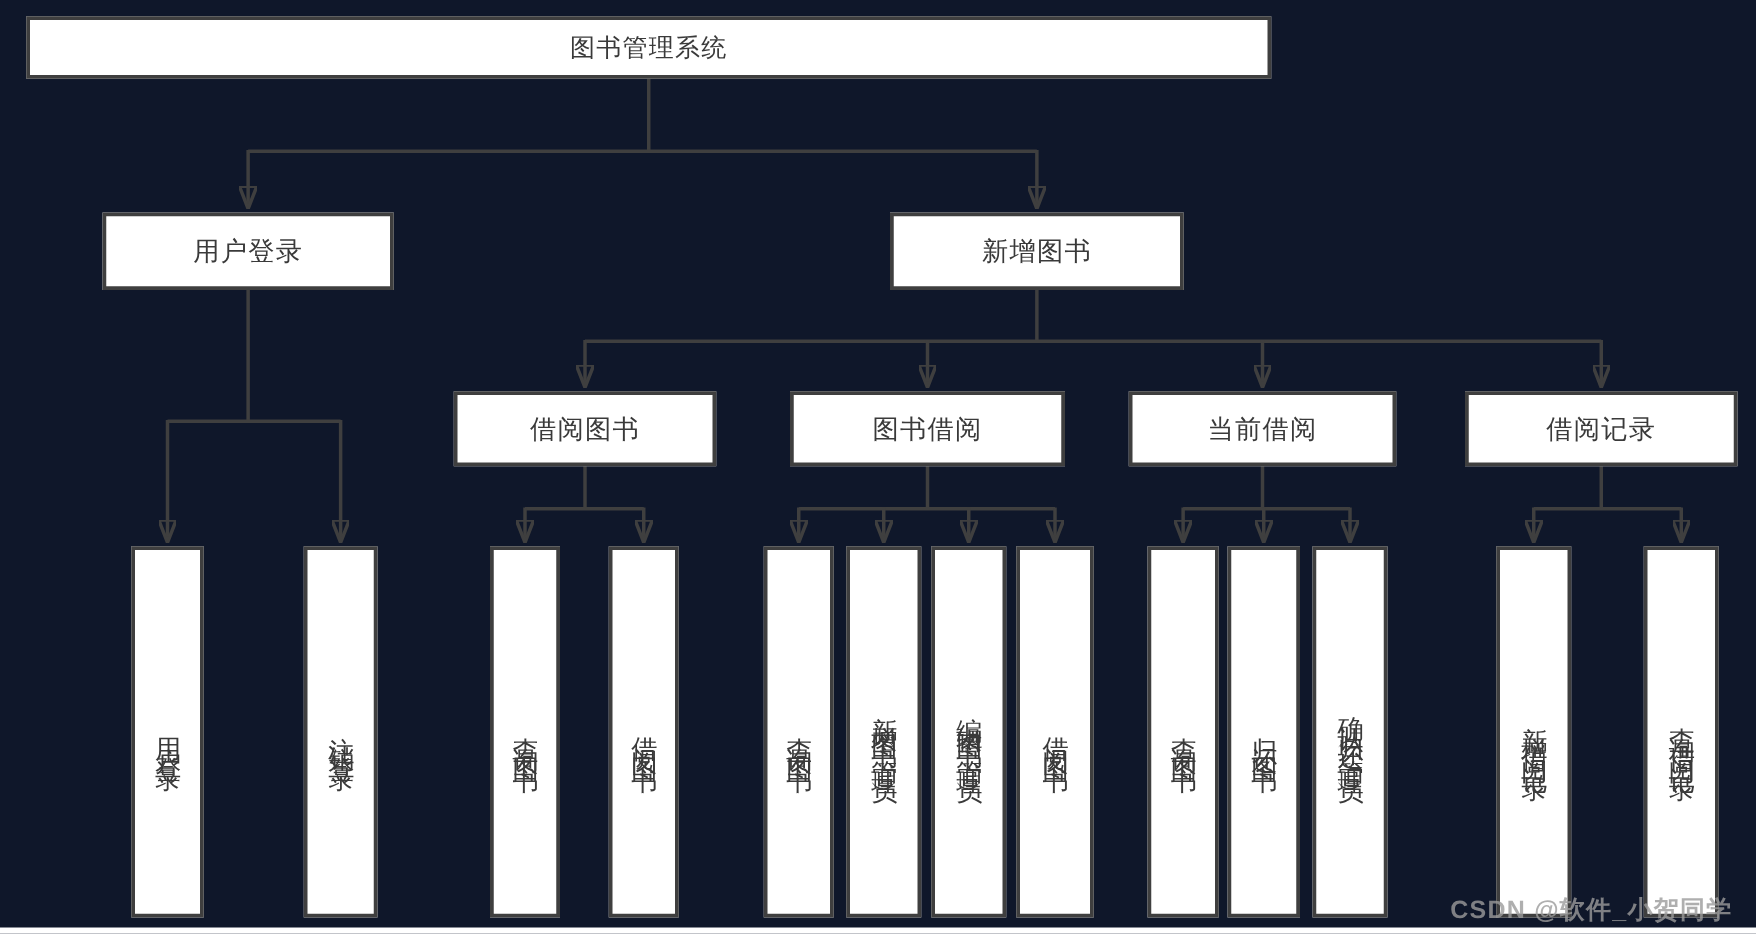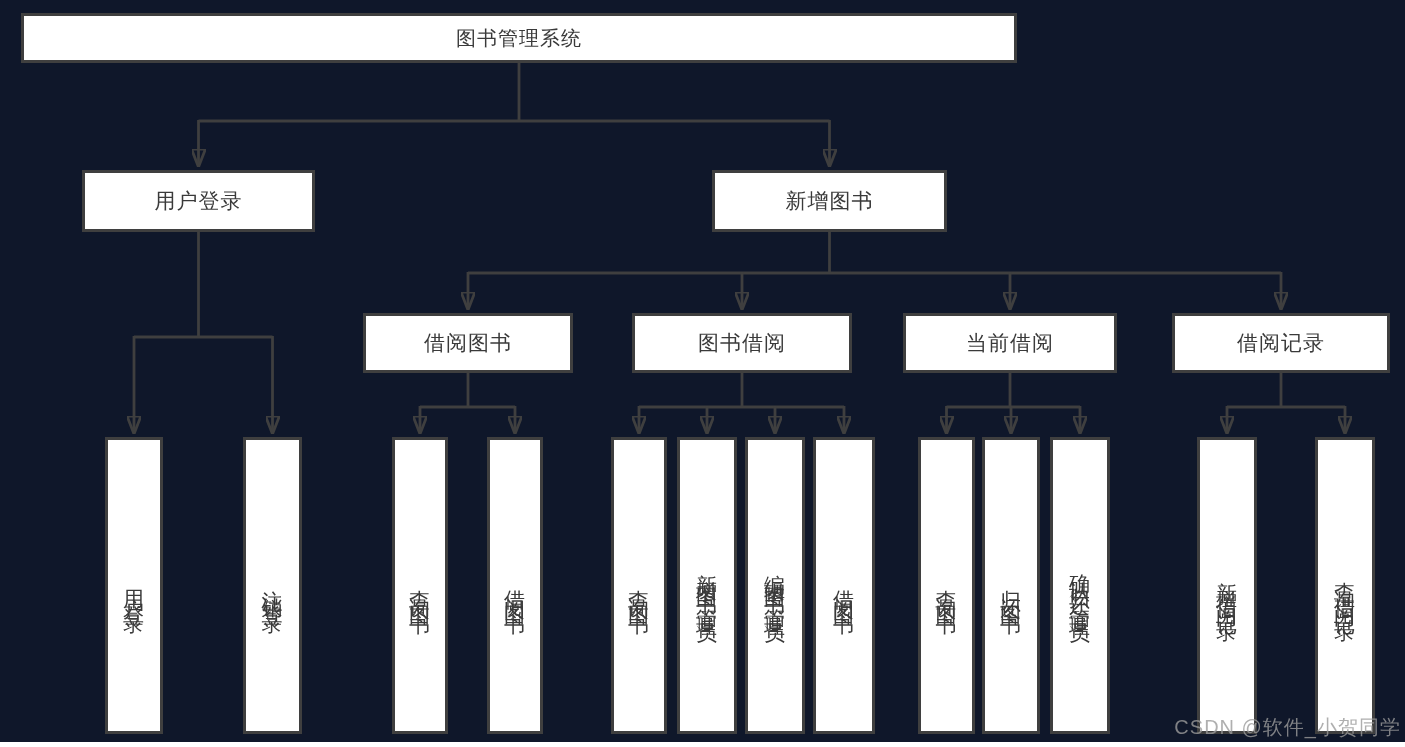--- a/index.html
+++ b/index.html
@@ -61,26 +61,27 @@
     pointer-events: none;
   }
   #connectors path {
     stroke: #3f3f3f;
     stroke-width: 2.8;
     fill: none;
   }
 
   .watermark {
     position: absolute;
-    right: 4px;
+    right: 19px;
     top: 714px;
     font-size: 20px;
     color: rgba(155, 155, 155, 0.8);
     letter-spacing: 1px;
     white-space: nowrap;
+    font-weight: bold;
   }
 </style>
 </head>
 <body>
 
 <div id="stage">
 
   <svg id="connectors" viewBox="0 0 1405 747" xmlns="http://www.w3.org/2000/svg">
     <defs>
       <marker id="arrow" markerUnits="userSpaceOnUse" markerWidth="18" markerHeight="14" refX="17" refY="7" orient="auto">

